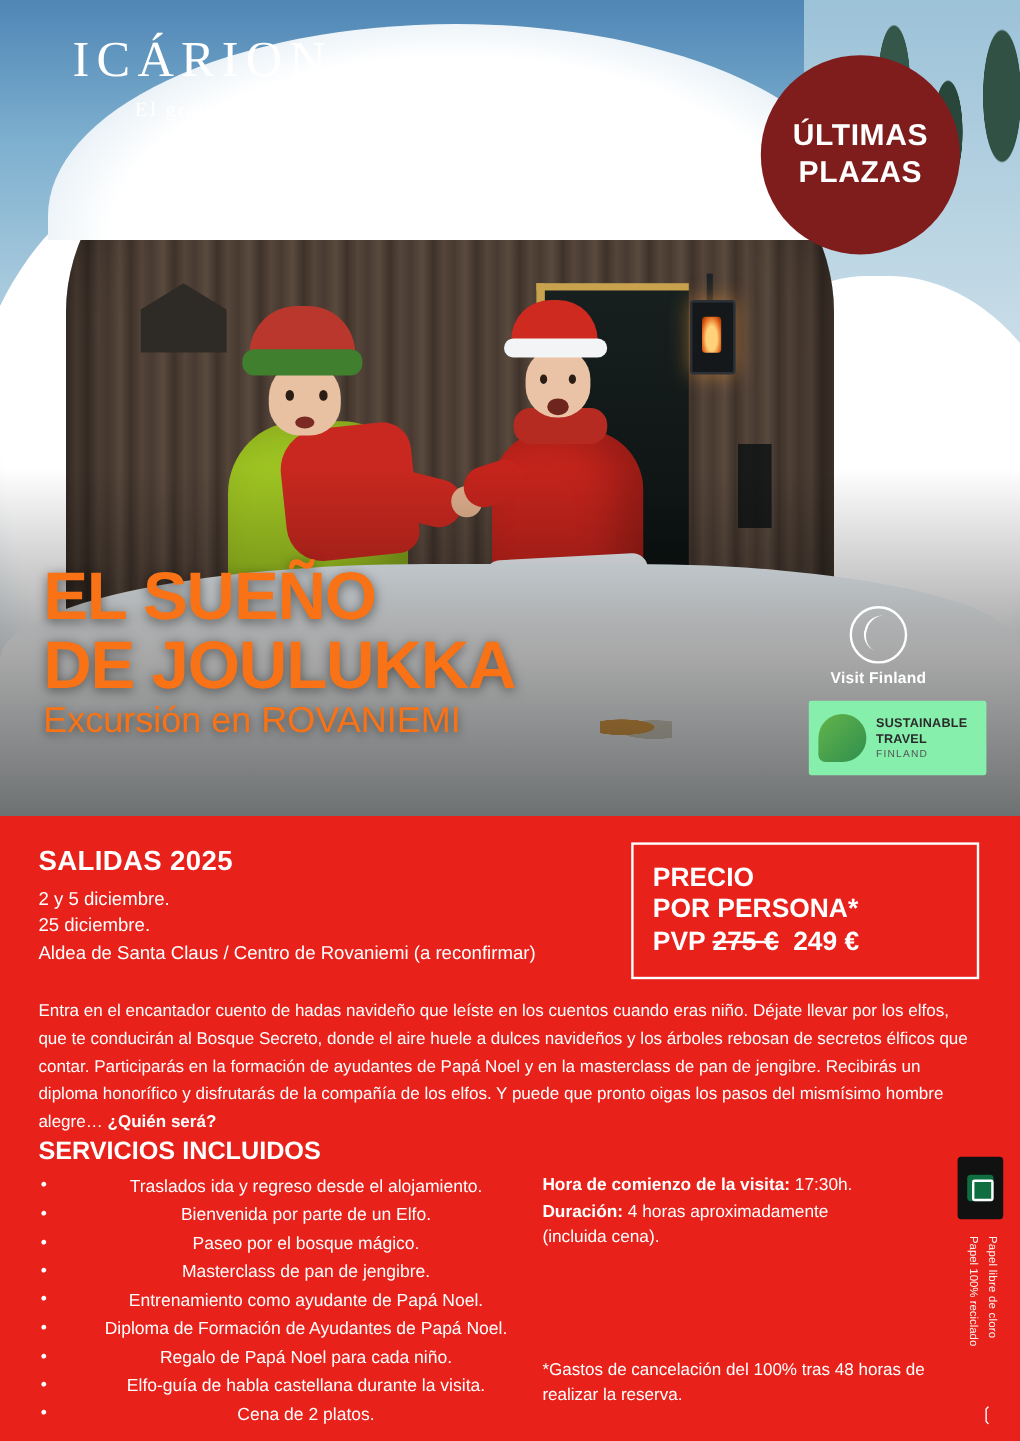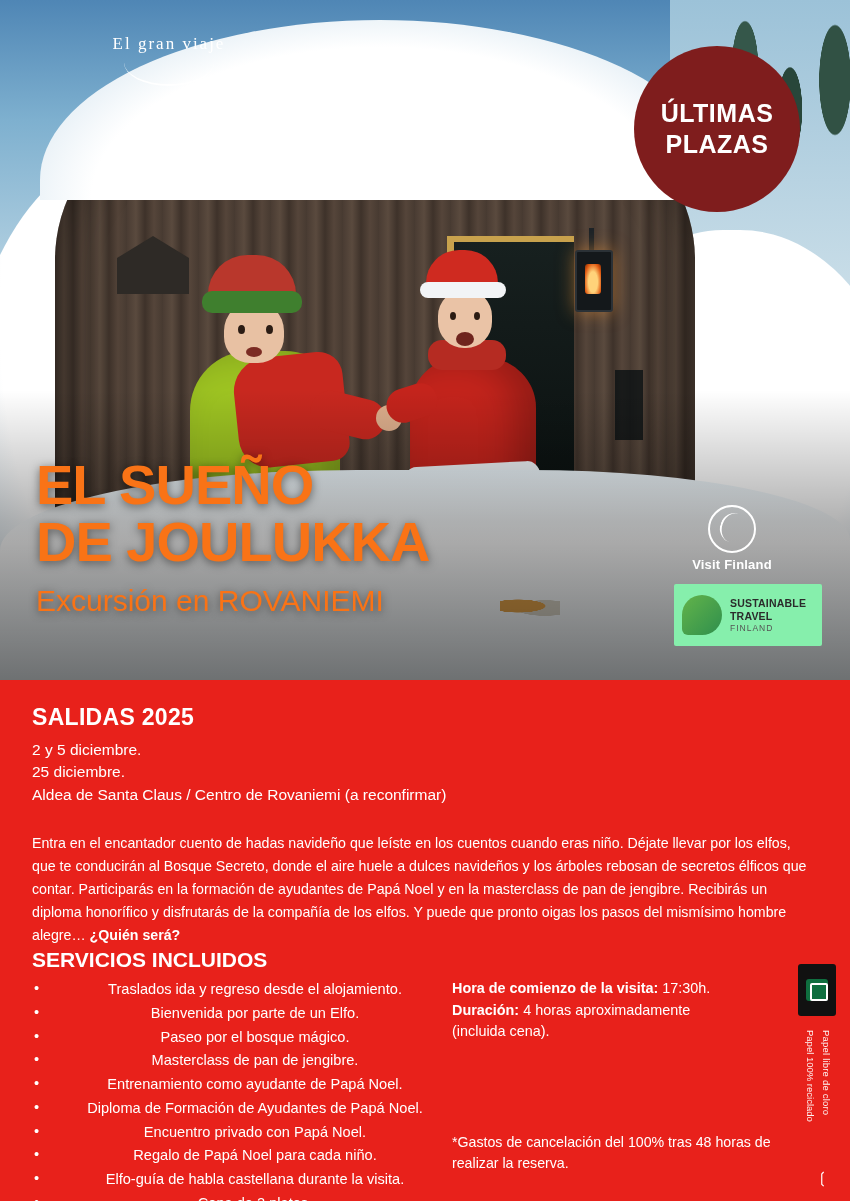--- a/index.html
+++ b/index.html
@@ -104,21 +104,21 @@
 
   
   .badge{position:absolute;right:50px;top:46px;width:166px;height:166px;border-radius:50%;
     background:#7f1d1d;color:#fff;display:flex;flex-direction:column;align-items:center;justify-content:center;
     font-weight:bold;font-size:25px;line-height:1.25;letter-spacing:.5px;}
 
   
   .hero-title{position:absolute;left:36px;bottom:62px;color:#f97316;}
   .t1{font-size:56px;font-weight:bold;line-height:1.0;letter-spacing:-1px;text-shadow:0 2px 10px rgba(0,0,0,.5);}
   .t2{font-size:56px;font-weight:bold;line-height:1.05;letter-spacing:-1px;text-shadow:0 2px 10px rgba(0,0,0,.5);}
-  .t3{font-size:30px;margin-top:12px;font-weight:400;text-shadow:0 2px 8px rgba(0,0,0,.5);}
+  .t3{font-size:30px;margin-top:0;font-weight:400;text-shadow:0 2px 8px rgba(0,0,0,.5);}
 
   
   .visitfinland{position:absolute;right:58px;bottom:108px;width:120px;text-align:center;color:#fff;}
   .vf-mark{width:44px;height:44px;margin:0 auto 4px;border-radius:50%;
     border:2px solid #fff;position:relative;}
   .vf-mark:after{content:"";position:absolute;left:10px;top:6px;width:26px;height:30px;
     border-left:2px solid #fff;border-radius:60% 0 0 60%;transform:rotate(18deg);}
   .vf-text{font-size:13px;font-weight:bold;letter-spacing:.2px;}
   .stf{position:absolute;right:28px;bottom:34px;width:148px;height:62px;background:#86efac;border-radius:2px;
     display:flex;align-items:center;padding:0 8px;box-sizing:border-box;gap:8px;}
@@ -208,20 +208,21 @@
         <div class="relf-hat"></div>
         <div class="relf-hatfur"></div>
       </div>
 
       <div class="snow-bottom"></div>
       <div class="veg"></div>
       <div class="hero-shade"></div>
     </div>
 
     <div class="logo">
+      <div class="logo-name">ICÁRION</div>
       <div class="logo-sub">El gran viaje</div>
       <div class="logo-swoosh"></div>
     </div>
 
     <div class="badge">
       <div>ÚLTIMAS</div>
       <div>PLAZAS</div>
     </div>
 
     <div class="hero-title">
@@ -247,36 +248,44 @@
 
   <div class="body-red">
 
     <div class="salidas">
       <h2>SALIDAS  2025</h2>
       <p>2 y 5 diciembre.</p>
       <p>25 diciembre.</p>
       <p>Aldea de Santa Claus / Centro de Rovaniemi (a reconfirmar)</p>
     </div>
 
+    <div class="price-box">
+      <div class="pl">PRECIO</div>
+      <div class="pl">POR PERSONA*</div>
+      <div class="pvp">
+        <span>PVP</span>
+        <span class="old">275 €</span>
+        <span class="new">249 €</span>
+      </div>
+    </div>
 
     <div class="intro">
       <span>Entra en el encantador cuento de hadas navideño que leíste en los cuentos cuando eras niño. Déjate llevar por los elfos, que te conducirán al Bosque Secreto, donde el aire huele a dulces navideños y los árboles rebosan de secretos élficos que contar. Participarás en la formación de ayudantes de Papá Noel y en la masterclass de pan de jengibre. Recibirás un diploma honorífico y disfrutarás de la compañía de los elfos. Y puede que pronto oigas los pasos del mismísimo hombre alegre…</span>
       <span class="q">¿Quién será?</span>
     </div>
 
     <div class="servicios">
       <h3>SERVICIOS INCLUIDOS</h3>
       <ul>
         <li>Traslados ida y regreso desde el alojamiento.</li>
         <li>Bienvenida por parte de un Elfo.</li>
         <li>Paseo por el bosque mágico.</li>
         <li>Masterclass de pan de jengibre.</li>
         <li>Entrenamiento como ayudante de Papá Noel.</li>
         <li>Diploma de Formación de Ayudantes de Papá Noel.</li>
-        <li>Encuentro privado con Papá Noel.</li>
         <li>Regalo de Papá Noel para cada niño.</li>
         <li>Elfo-guía de habla castellana durante la visita.</li>
         <li>Cena de 2 platos.</li>
       </ul>
     </div>
 
     <div class="rightinfo">
       <div>
         <b>Hora de comienzo de la visita:</b>
         <span>17:30h.</span>

